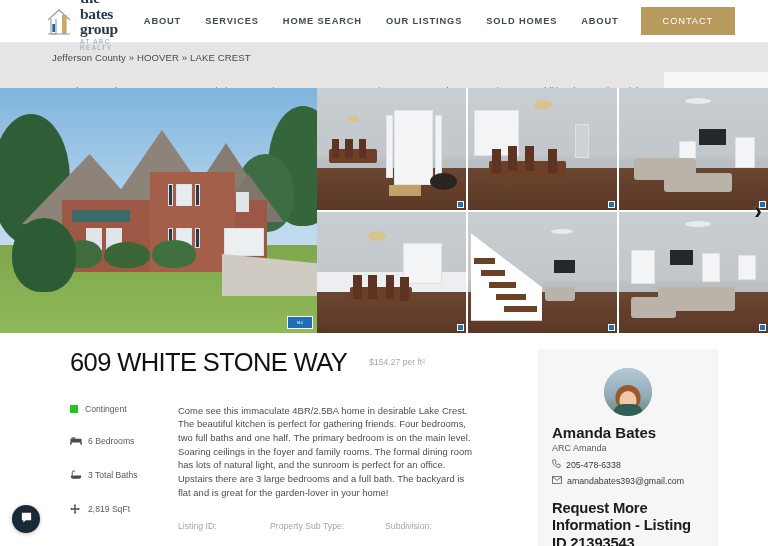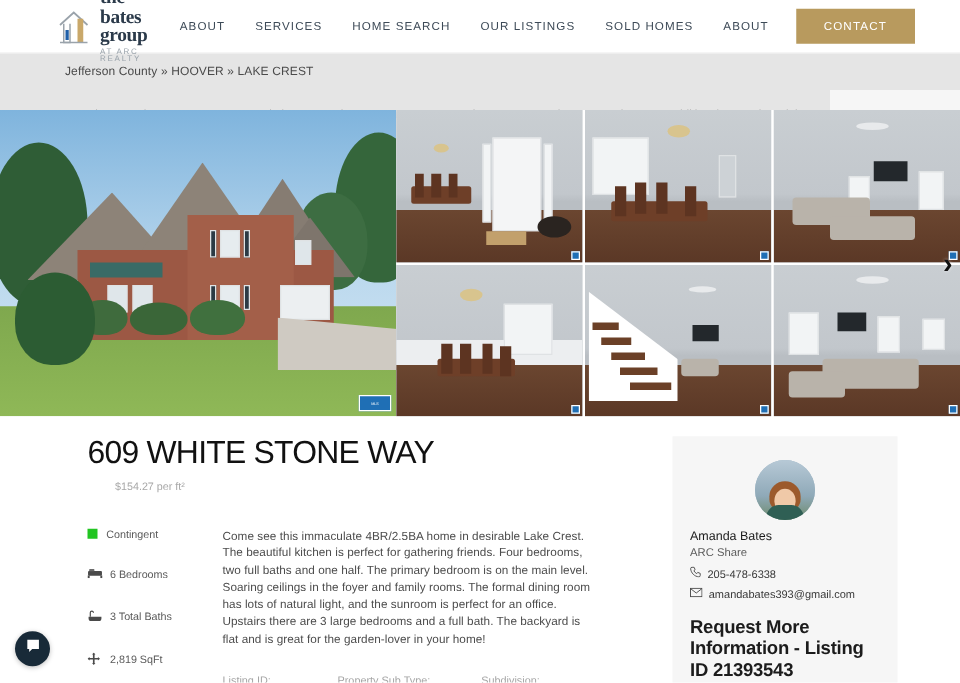--- a/index.html
+++ b/index.html
@@ -25,21 +25,21 @@
     font-size: 15.5px; font-weight: 700; color: #2b3a4a;
     letter-spacing: -0.3px; font-family: "Liberation Serif", serif;
   }
   .logo-sub {
     font-size: 6.4px; color: #9aa3ab; letter-spacing: 1.4px;
     margin-top: 2px; font-weight: 400;
   }
   .nav { display: flex; align-items: center; gap: 24px; margin-left: 26px; }
   .nav a {
     font-size: 9.3px; letter-spacing: 0.85px; color: #3d4a57;
-    text-decoration: none; font-weight: 400; white-space: nowrap;
+    text-decoration: none; font-weight: 700; white-space: nowrap;
   }
   .contact-btn {
     margin-left: 22px; background: #b89a5e; color: #fff;
     font-size: 9.3px; letter-spacing: 0.9px; font-weight: 500;
     padding: 9px 22px; border: none; cursor: pointer; white-space: nowrap;
   }
 
   
   .crumbbar { background: #e5e5e5; padding: 9px 0 0 0; height: 45px; }
   .crumb {
@@ -95,21 +95,21 @@
   .door-w { position:absolute; background:#f4f5f6; border:1px solid #e2e4e6; }
   .stair { position:absolute; background:#fff; }
   .stair-tread { position:absolute; background:#6b4027; }
   .fan { position:absolute; background:#e8eaec; border-radius:50%; }
   .wainscot { position:absolute; left:0; right:0; bottom:34%; height:16%;
               background:#eceef0; }
 
   
   .content { display: flex; padding: 16px 0 0 0; }
   .left { width: 520px; padding-left: 70px; }
-  .titlerow { display: flex; align-items: flex-start; flex-direction: column; }
+  .titlerow { display: flex; align-items: flex-start; }
   .addr-block { flex: none; }
   .addr {
     font-size: 25.5px; font-weight: 400; color: #111; letter-spacing: -0.6px;
     line-height: 1.05; white-space: nowrap;
   }
   .city { font-size: 10.3px; color: #3c3c3c; margin-top: 3px; letter-spacing: .1px; }
   .price-block { margin-left: 22px; text-align: right; padding-top: 3px; }
   .price {
     font-size: 21px; font-weight: 700; color: #111; white-space: nowrap;
     letter-spacing: -0.4px; display:flex; align-items:center;
@@ -142,21 +142,21 @@
     width: 48px; height: 48px; border-radius: 50%; margin: 3px auto 0;
     overflow: hidden; position: relative; background: #9fb6c6;
   }
   .av-bg { position:absolute; inset:0; background:linear-gradient(#b7c9d6,#8fa9b8 60%,#6d8a6a); }
   .av-face { position:absolute; left:50%; top:48%; transform:translateX(-50%);
              width:17px; height:19px; background:#f0c9a8; border-radius:50% 50% 46% 46%; }
   .av-hair { position:absolute; left:50%; top:36%; transform:translateX(-50%);
              width:25px; height:24px; background:#9c5a2c; border-radius:50% 50% 40% 40%; }
   .av-body { position:absolute; left:50%; bottom:0; transform:translateX(-50%);
              width:30px; height:12px; background:#2f5f54; border-radius:10px 10px 0 0; }
-  .agent-name { font-size: 10px; font-weight: 400; color: #1c1c1c; margin-top: 8px; }
+  .agent-name { font-size: 15px; font-weight: 700; color: #1c1c1c; margin-top: 8px; }
   .agent-co { font-size: 9px; color: #5b5b5b; margin-top: 2px; }
   .agent-line {
     display: flex; align-items: center; gap: 5px;
     font-size: 8.8px; color: #3a3a3a; margin-top: 6px; white-space: nowrap;
   }
   .request-title {
     font-size: 14.8px; font-weight: 700; color: #1c1c1c;
     margin-top: 14px; line-height: 1.18; letter-spacing: -0.2px;
   }
 
@@ -444,21 +444,21 @@
     </div>
 
     <div class="right">
       <div class="avatar">
         <div class="av-bg"></div>
         <div class="av-hair"></div>
         <div class="av-face"></div>
         <div class="av-body"></div>
       </div>
       <div class="agent-name">Amanda Bates</div>
-      <div class="agent-co">ARC Share</div>
+      <div class="agent-co">ARC Amanda</div>
       <div class="agent-line">
         <span>
           <svg width="9" height="9" viewBox="0 0 11 11">
             <path d="M2 1 L4 1 L5 3.4 L3.8 4.4 A6.5 6.5 0 0 0 6.6 7.2 L7.6 6 L10 7 V9 A1.4 1.4 0 0 1 8.6 10.4 C4.4 10 1 6.6 0.6 2.4 A1.4 1.4 0 0 1 2 1 Z" fill="none" stroke="#4a4a4a" stroke-width="0.9"></path>
           </svg>
         </span>
         <span>205-478-6338</span>
       </div>
       <div class="agent-line">
         <span>

